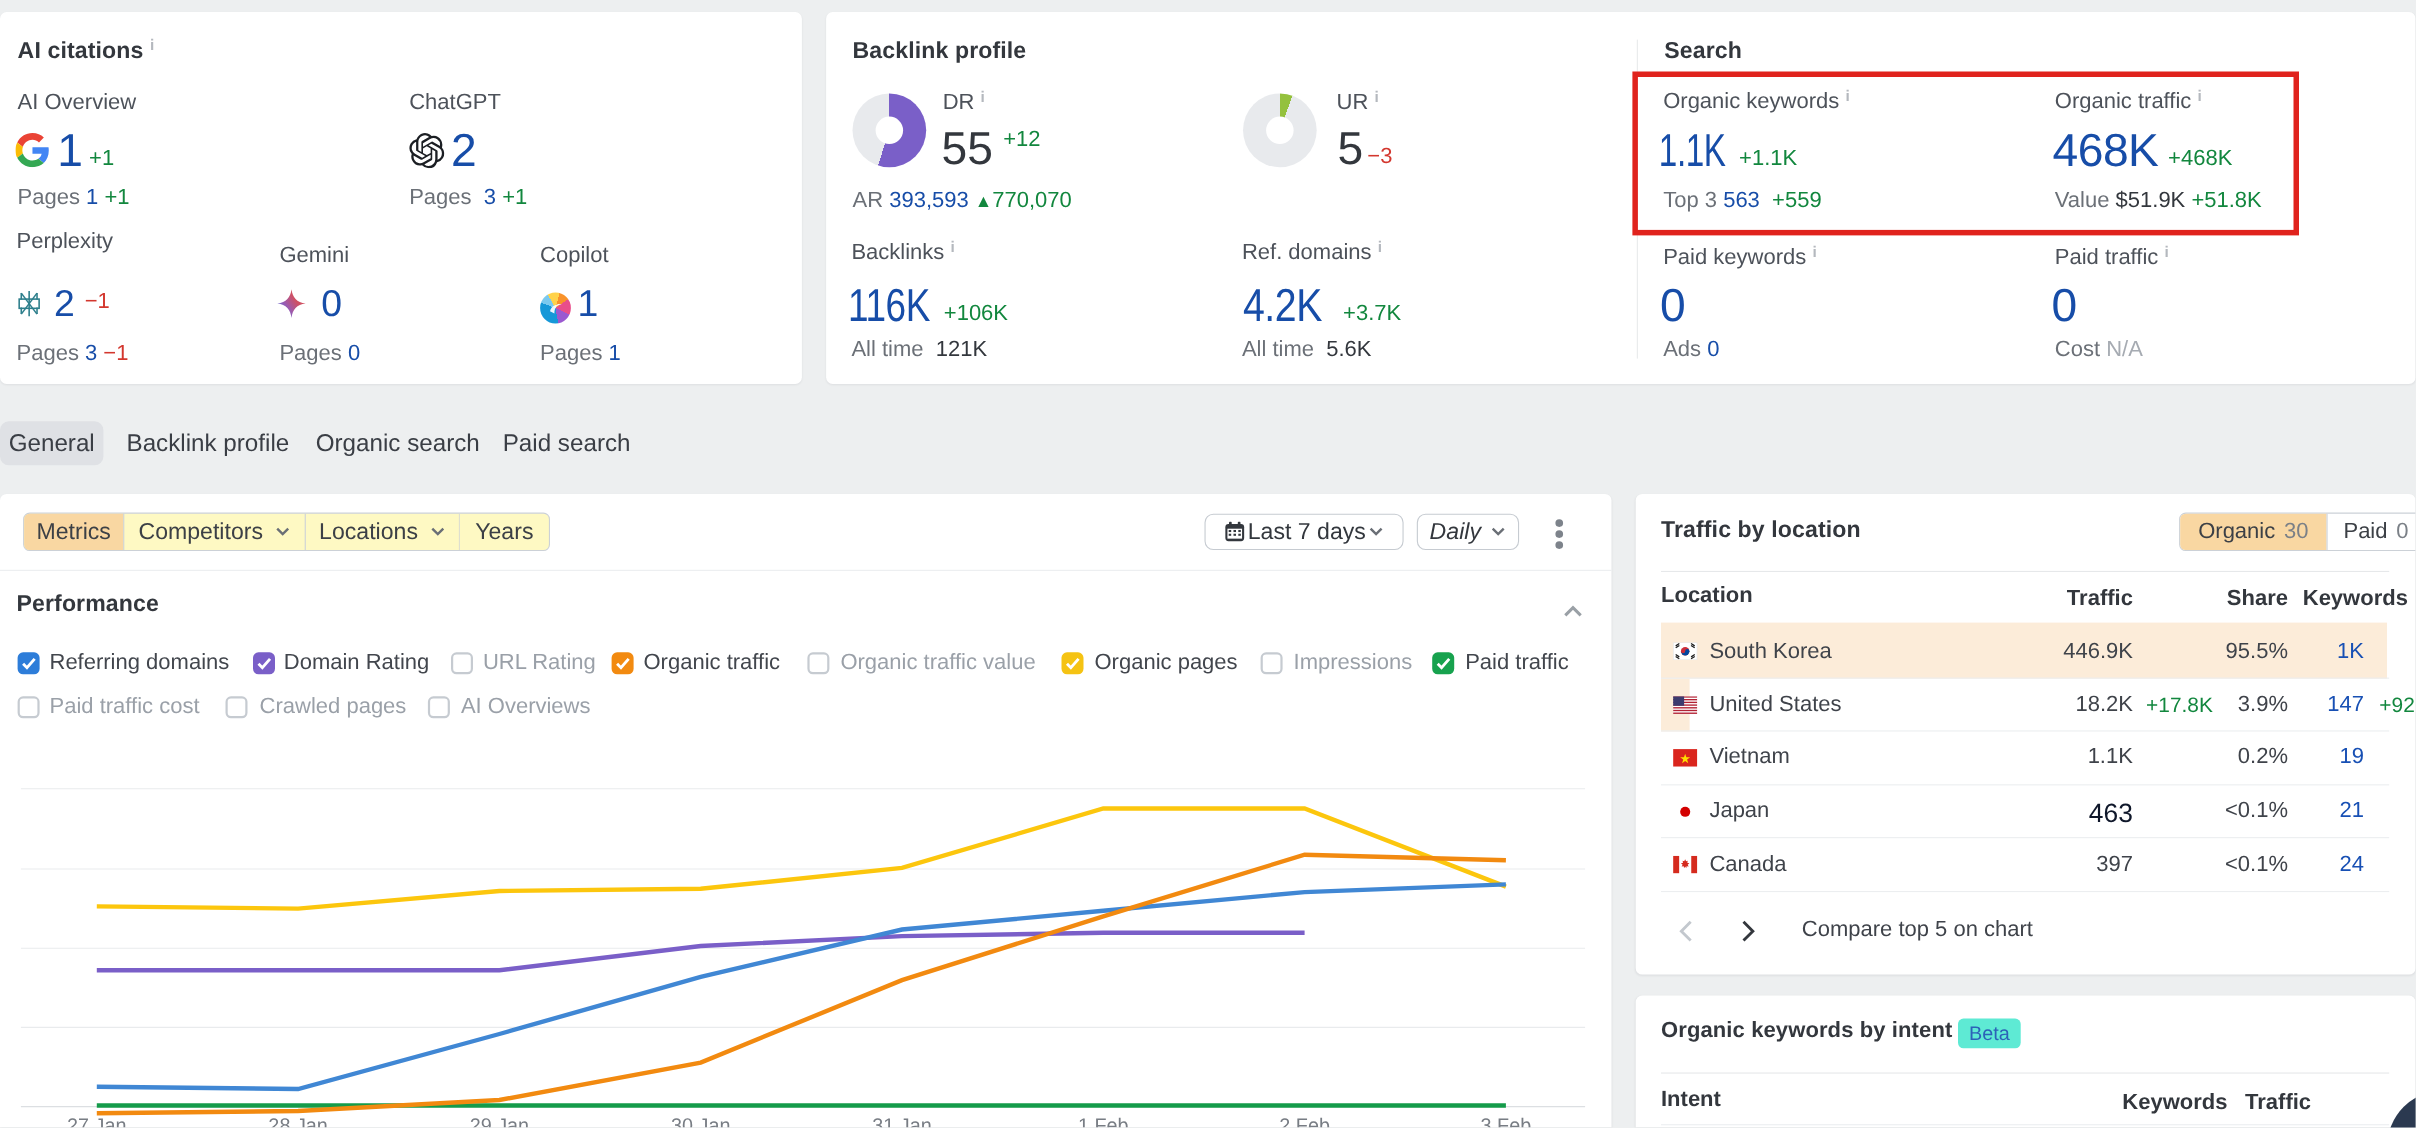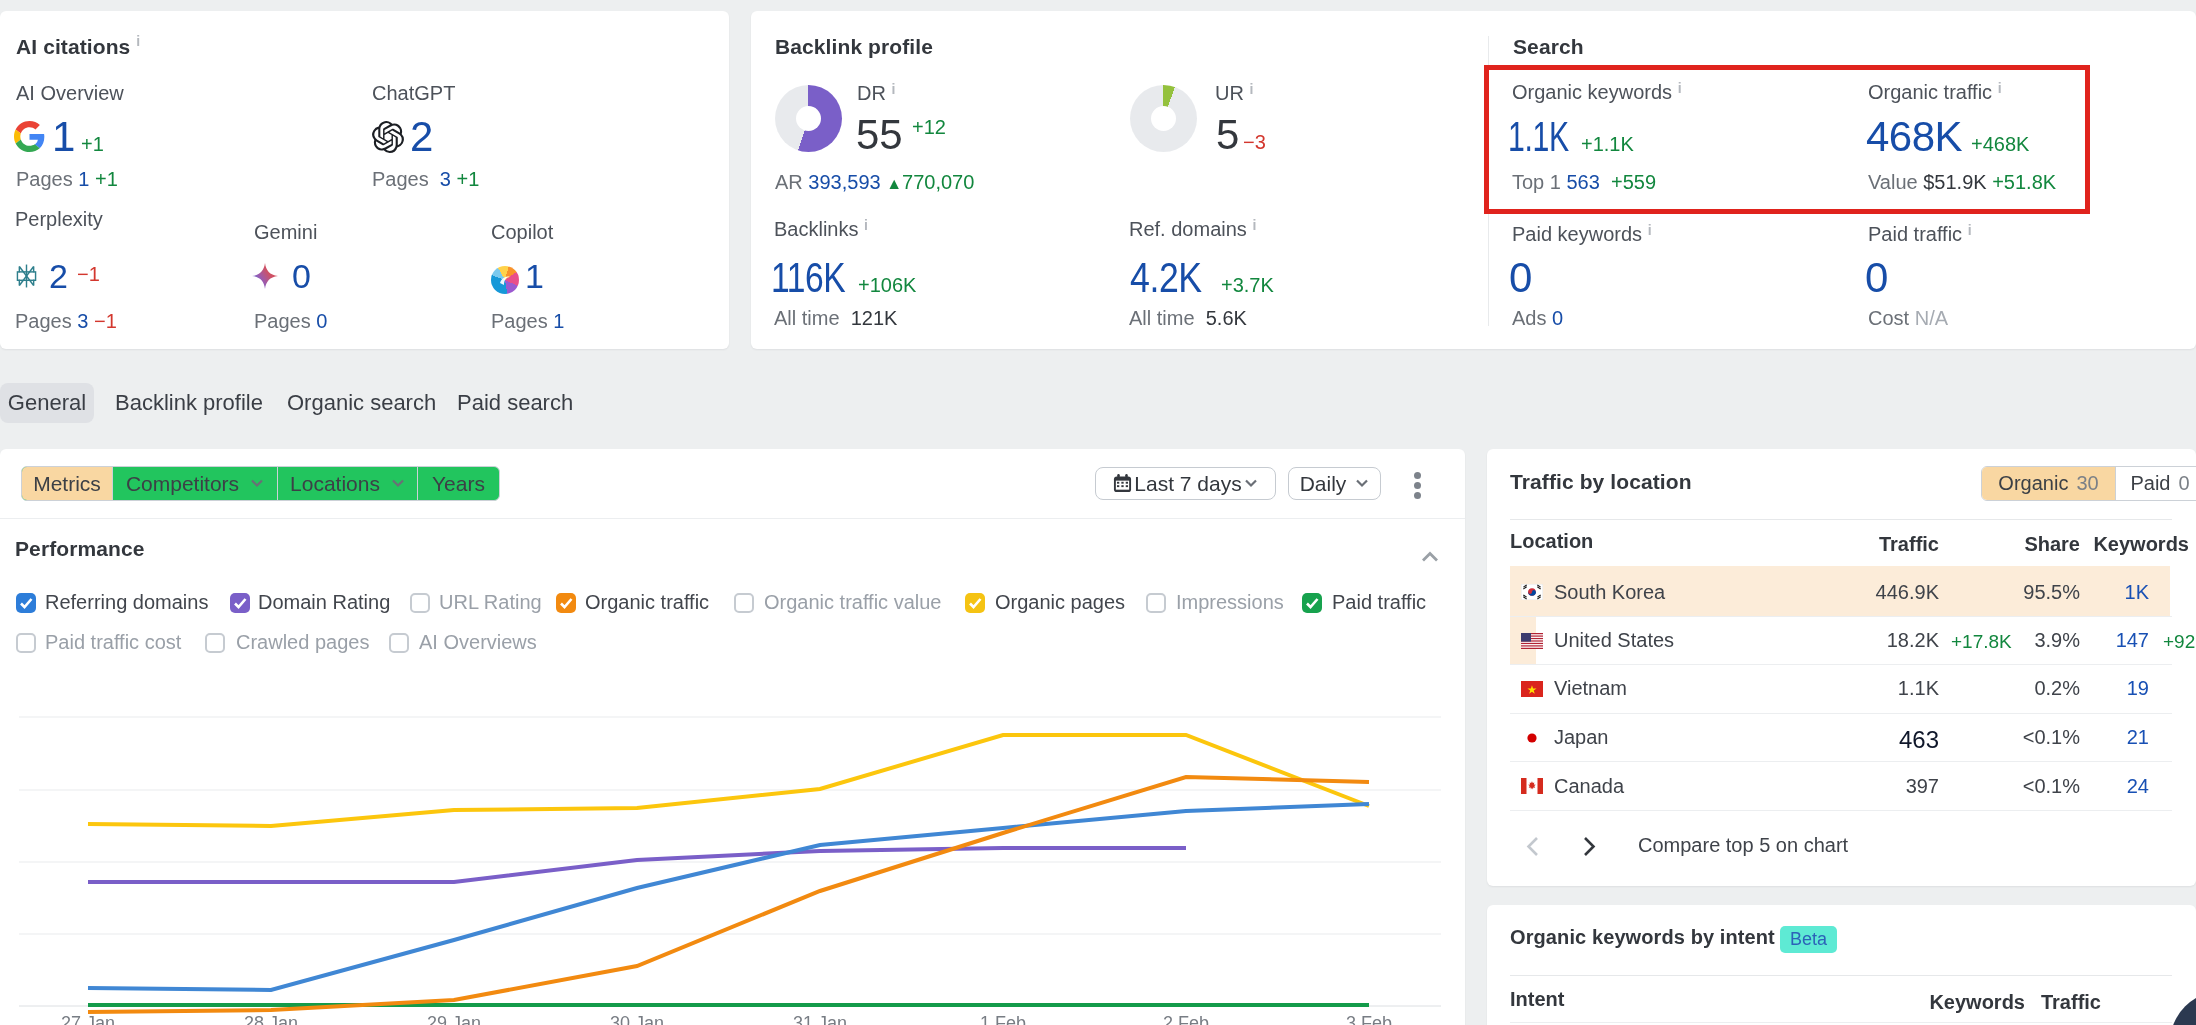--- a/index.html
+++ b/index.html
@@ -113,21 +113,21 @@
   <div class="abs lbl" style="left:378px; top:207px;">Ref. domains&nbsp;<span class="inf" style="position:relative; top:-6px;">i</span></div>
   <div class="abs bignum" style="left:379px; top:243px; transform:scaleX(.85);">4.2K</div>
   <div class="abs chg grn" style="left:470px; top:263px;">+3.7K</div>
   <div class="abs sub" style="left:378px; top:296px;"><span class="gry">All time</span>&nbsp; <span style="color:#33373d;">5.6K</span></div>
 
   <div class="abs ttl" style="left:762px; top:24px;">Search</div>
 
   <div class="abs lbl" style="left:761px; top:70px;">Organic keywords&nbsp;<span class="inf" style="position:relative; top:-6px;">i</span></div>
   <div class="abs bignum" style="left:757px; top:102px; transform:scaleX(.72);">1.1K</div>
   <div class="abs chg grn" style="left:830px; top:122px;">+1.1K</div>
-  <div class="abs sub" style="left:761px; top:160px;"><span class="gry">Top 1</span> <span class="blu">563</span> &nbsp;<span class="grn">+559</span></div>
+  <div class="abs sub" style="left:761px; top:160px;"><span class="gry">Top 3</span> <span class="blu">563</span> &nbsp;<span class="grn">+559</span></div>
 
   <div class="abs lbl" style="left:1117px; top:70px;">Organic traffic&nbsp;<span class="inf" style="position:relative; top:-6px;">i</span></div>
   <div class="abs bignum" style="left:1115px; top:102px;">468K</div>
   <div class="abs chg grn" style="left:1220px; top:122px;">+468K</div>
   <div class="abs sub" style="left:1117px; top:160px;"><span class="gry">Value</span> <span style="color:#33373d;">$51.9K</span> <span class="grn">+51.8K</span></div>
 
   <div class="abs lbl" style="left:761px; top:212px;">Paid keywords&nbsp;<span class="inf" style="position:relative; top:-6px;">i</span></div>
   <div class="abs bignum" style="left:758px; top:243px;">0</div>
   <div class="abs sub" style="left:761px; top:296px;"><span class="gry">Ads</span> <span class="blu">0</span></div>
 
@@ -139,21 +139,21 @@
 </div>
 
 <div class="abs" style="left:0; top:383px; width:94px; height:40px; background:#dfe1e5; border-radius:8px;"></div>
 <div class="abs" style="left:0; top:381px; width:94px; height:44px; display:flex; align-items:center; justify-content:center; font-size:22px; color:#3a3e45;">General</div>
 <div class="abs" style="left:115px; top:381px; height:44px; display:flex; align-items:center; font-size:22px; color:#3a3e45;">Backlink profile</div>
 <div class="abs" style="left:287px; top:381px; height:44px; display:flex; align-items:center; font-size:22px; color:#3a3e45;">Organic search</div>
 <div class="abs" style="left:457px; top:381px; height:44px; display:flex; align-items:center; font-size:22px; color:#3a3e45;">Paid search</div>
 
 <div class="card" style="left:0; top:449px; width:1465px; height:576px; border-radius:6px 6px 0 0;">
 
-  <div class="abs" style="left:21px; top:17px; height:35px; display:flex; font-size:21px; color:#3c4046; border:1px solid #ccd1d7; border-radius:6px; background:#22c55e;">
+  <div class="abs" style="left:21px; top:17px; height:35px; display:flex; font-size:21px; color:#3c4046; border:1px solid #ccd1d7; border-radius:6px; background:#fef9c3;">
     <div style="width:90px; background:#f9d7a2; display:flex; align-items:center; justify-content:center; border-radius:5px 0 0 5px;">Metrics</div>
     <div style="width:165px; border-left:1px solid #ccd1d7; display:flex; align-items:center; justify-content:center; gap:11px;">Competitors <svg width="14" height="9">
           <path d="M2 1.5l5 5 5-5" stroke="#6a6f76" stroke-width="2.2" fill="none"></path>
         </svg></div>
     <div style="width:140px; border-left:1px solid #ccd1d7; display:flex; align-items:center; justify-content:center; gap:11px;">Locations <svg width="14" height="9">
           <path d="M2 1.5l5 5 5-5" stroke="#6a6f76" stroke-width="2.2" fill="none"></path>
         </svg></div>
     <div style="width:82px; border-left:1px solid #ccd1d7; display:flex; align-items:center; justify-content:center; border-radius:0 5px 5px 0;">Years</div>
   </div>
 
@@ -170,21 +170,21 @@
           <rect x="4.2" y="11.8" width="2.4" height="2"></rect>
           <rect x="8.8" y="11.8" width="2.4" height="2"></rect>
           <rect x="13.4" y="11.8" width="2.4" height="2"></rect>
         </g>
       </svg>
     <span>Last 7 days</span>
     <svg width="14" height="9">
         <path d="M2 1.5l5 5 5-5" stroke="#6a6f76" stroke-width="2.2" fill="none"></path>
       </svg>
   </div>
-  <div class="abs" style="left:1288px; top:18px; width:93px; height:33px; border:1px solid #c6cbd1; border-radius:8px; display:flex; align-items:center; justify-content:center; gap:9px; font-size:21px; color:#33373d;">
+  <div class="abs" style="left:1288px; top:18px; width:93px; height:33px; border:1px solid #c6cbd1; border-radius:8px; display:flex; align-items:center; justify-content:center; gap:9px; font-size:21px; color:#33373d;font-style:italic;">
     <span>Daily</span>
     <svg width="14" height="9">
         <path d="M2 1.5l5 5 5-5" stroke="#6a6f76" stroke-width="2.2" fill="none"></path>
       </svg>
   </div>
   <div class="abs" style="left:1414px; top:20px; width:8px;">
     <div style="width:7px; height:7px; border-radius:50%; background:#7d838b; margin:3px 0;"></div>
     <div style="width:7px; height:7px; border-radius:50%; background:#7d838b; margin:3px 0;"></div>
     <div style="width:7px; height:7px; border-radius:50%; background:#7d838b; margin:3px 0;"></div>
   </div>

